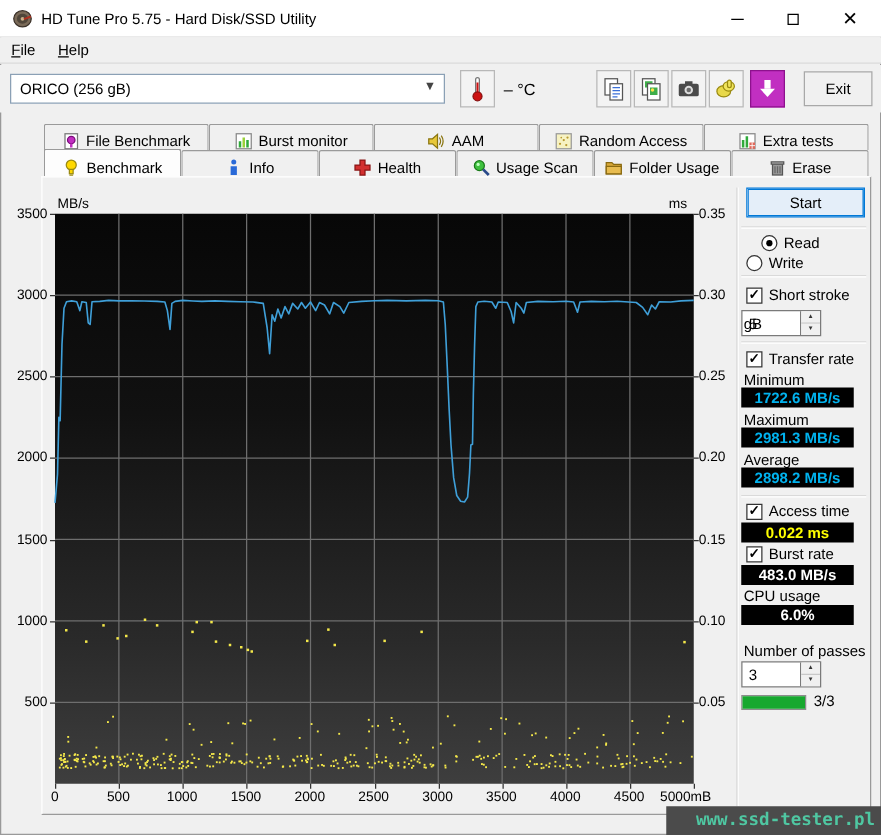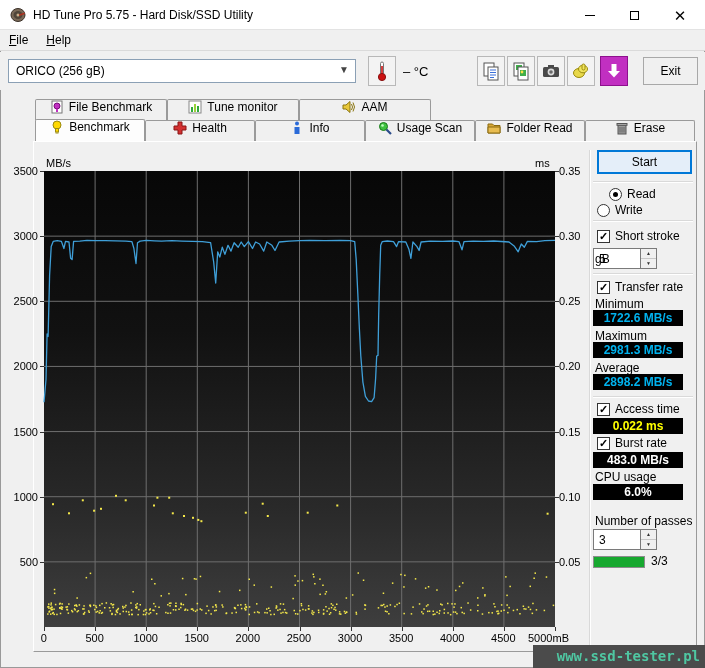--- a/index.html
+++ b/index.html
@@ -28,21 +28,21 @@
   .thermo-btn { left:368px; }
   .temp-label { position:absolute; left:403px; top:12px; font-size:13px; }
   .tb1 { left:477px; } .tb2 { left:507px; } .tb3 { left:537px; } .tb4 { left:567px; }
   .tb5 { left:600px; background:#c12fc1; border:1px solid #8d118d; }
   .exit-btn { position:absolute; left:643px; top:5px; width:55px; height:28px; background:#f0f0f0; border:1px solid #a8a8a8; text-align:center; line-height:26px; }
   
   .tabrow { position:absolute; left:35px; display:flex; }
   .tabrow1 { top:99px; }
   .tabrow2 { top:120px; }
   .tab { height:21px; border:1px solid #9a9a9a; border-bottom:none; border-radius:2px 2px 0 0; background:#f0f0f0;
-         display:flex; align-items:flex-start; justify-content:center; gap:5px; white-space:nowrap; }
+         display:flex; align-items:flex-end; justify-content:center; gap:5px; white-space:nowrap; }
   .tabrow1 .tab { width:132px; }
   .tabrow2 .tab { width:110px; }
   .tab.active { background:#fdfdfd; position:relative; z-index:2; height:22px; margin-top:-1px; }
   .tab .tico { width:14px; height:14px; display:inline-block; }
   
   .page { position:absolute; left:33px; top:141px; width:664px; height:511px; background:#f0f0f0;
           border-left:1px solid #fff; border-right:1px solid #9a9a9a; border-bottom:1px solid #9a9a9a; border-top:1px solid #fff; }
   
   .axis-label { position:absolute; font-size:11px; color:#000; }
   #plot { position:absolute; left:44px; top:171px; width:511px; height:456px;
@@ -175,68 +175,90 @@
       </svg>
       <span>File Benchmark</span>
     </div>
     <div class="tab">
       <svg class="tico" viewBox="0 0 14 14">
         <rect x="1" y="1" width="12" height="12" fill="#fff" stroke="#888"></rect>
         <rect x="3" y="7" width="2" height="5" fill="#2faa3a"></rect>
           <rect x="6" y="4" width="2" height="8" fill="#9ad23a"></rect>
           <rect x="9" y="6" width="2" height="6" fill="#2faa3a"></rect>
       </svg>
-      <span>Tune monitor</span>
+      <span>Burst monitor</span>
     </div>
     <div class="tab">
       <svg class="tico" viewBox="0 0 14 14">
         <polygon points="1,5 4,5 8,1.5 8,12.5 4,9 1,9" fill="#e8c83a" stroke="#8a7510"></polygon>
         <path d="M9.5,4 Q11.5,7 9.5,10" fill="none" stroke="#8a7510"></path>
         <path d="M11,2.5 Q14,7 11,11.5" fill="none" stroke="#8a7510"></path>
       </svg>
       <span>AAM</span>
     </div>
+    <div class="tab">
+      <svg class="tico" viewBox="0 0 14 14">
+        <rect x="1" y="1" width="12" height="12" fill="#f7f2c2" stroke="#999"></rect>
+        <circle cx="4" cy="9" r="0.9" fill="#b89a30"></circle>
+          <circle cx="7" cy="6" r="0.9" fill="#b89a30"></circle>
+        <circle cx="9" cy="10" r="0.9" fill="#b89a30"></circle>
+          <circle cx="10" cy="4" r="0.9" fill="#b89a30"></circle>
+          <circle cx="5" cy="4" r="0.7" fill="#b89a30"></circle>
+      </svg>
+      <span>Random Access</span>
+    </div>
+    <div class="tab">
+      <svg class="tico" viewBox="0 0 14 14">
+        <rect x="1" y="1" width="12" height="12" fill="#fff" stroke="#888"></rect>
+        <rect x="2.5" y="6" width="2" height="6" fill="#2faa3a"></rect>
+          <rect x="5.5" y="3" width="2" height="9" fill="#2faa3a"></rect>
+        <rect x="8.5" y="8" width="4.5" height="5" fill="#e0685a"></rect>
+        <line x1="8.5" y1="10.5" x2="13" y2="10.5" stroke="#fff" stroke-width="0.7"></line>
+          <line x1="10.7" y1="8" x2="10.7" y2="13" stroke="#fff" stroke-width="0.7"></line>
+      </svg>
+      <span>Extra tests</span>
+    </div>
   </div>
 
   <div class="tabrow tabrow2">
     <div class="tab active">
       <svg class="tico" viewBox="0 0 14 14">
         <circle cx="7" cy="5" r="4" fill="#ffd800" stroke="#9a8a10"></circle>
         <rect x="5.5" y="8.5" width="3" height="3.5" fill="#ffd800" stroke="#9a8a10"></rect>
         <line x1="5.5" y1="13" x2="8.5" y2="13" stroke="#9a8a10"></line>
       </svg>
       <span>Benchmark</span>
     </div>
     <div class="tab">
       <svg class="tico" viewBox="0 0 14 14">
-        <polygon points="5,1 9,1 9,5 13,5 13,9 9,9 9,13 5,13 5,9 1,9 1,5 5,5" fill="#d23030" stroke="#8a1515"></polygon>
-      </svg>
-      <span>Health</span>
-    </div>
-    <div class="tab">
-      <svg class="tico" viewBox="0 0 14 14">
         <circle cx="7" cy="2.5" r="2" fill="#2a6ad8"></circle>
         <path d="M4.5,6 L9.5,6 L9.5,13 L4.5,13 Z" fill="#2a6ad8"></path>
       </svg>
       <span>Info</span>
+    </div>
+    <div class="tab">
+      <svg class="tico" viewBox="0 0 14 14">
+        <polygon points="5,1 9,1 9,5 13,5 13,9 9,9 9,13 5,13 5,9 1,9 1,5 5,5" fill="#d23030" stroke="#8a1515"></polygon>
+      </svg>
+      <span>Health</span>
     </div>
     <div class="tab">
       <svg class="tico" viewBox="0 0 14 14">
         <circle cx="5.5" cy="5.5" r="4" fill="#3fc13f" stroke="#1a7a1a"></circle>
         <circle cx="4.5" cy="4.5" r="1.3" fill="#bfffbf"></circle>
         <line x1="8.5" y1="8.5" x2="13" y2="13" stroke="#2a4a8a" stroke-width="2.2"></line>
       </svg>
       <span>Usage Scan</span>
     </div>
     <div class="tab">
       <svg class="tico" viewBox="0 0 14 14">
         <path d="M1,3 L5.5,3 L7,4.5 L13,4.5 L13,12 L1,12 Z" fill="#d8a838" stroke="#8a6a10"></path>
         <path d="M1,6 L13,6 L13,12 L1,12 Z" fill="#e8bc50" stroke="#8a6a10"></path>
       </svg>
-      <span>Folder Read</span>
+      <span>Folder Usage</span>
     </div>
     <div class="tab">
       <svg class="tico" viewBox="0 0 14 14">
         <rect x="3" y="4" width="8" height="9" fill="#9a9a9a" stroke="#555"></rect>
         <rect x="2" y="2.5" width="10" height="1.8" fill="#b8b8b8" stroke="#555"></rect>
         <line x1="5" y1="6" x2="5" y2="11.5" stroke="#666"></line>
           <line x1="7" y1="6" x2="7" y2="11.5" stroke="#666"></line>
           <line x1="9" y1="6" x2="9" y2="11.5" stroke="#666"></line>
       </svg>
       <span>Erase</span>

